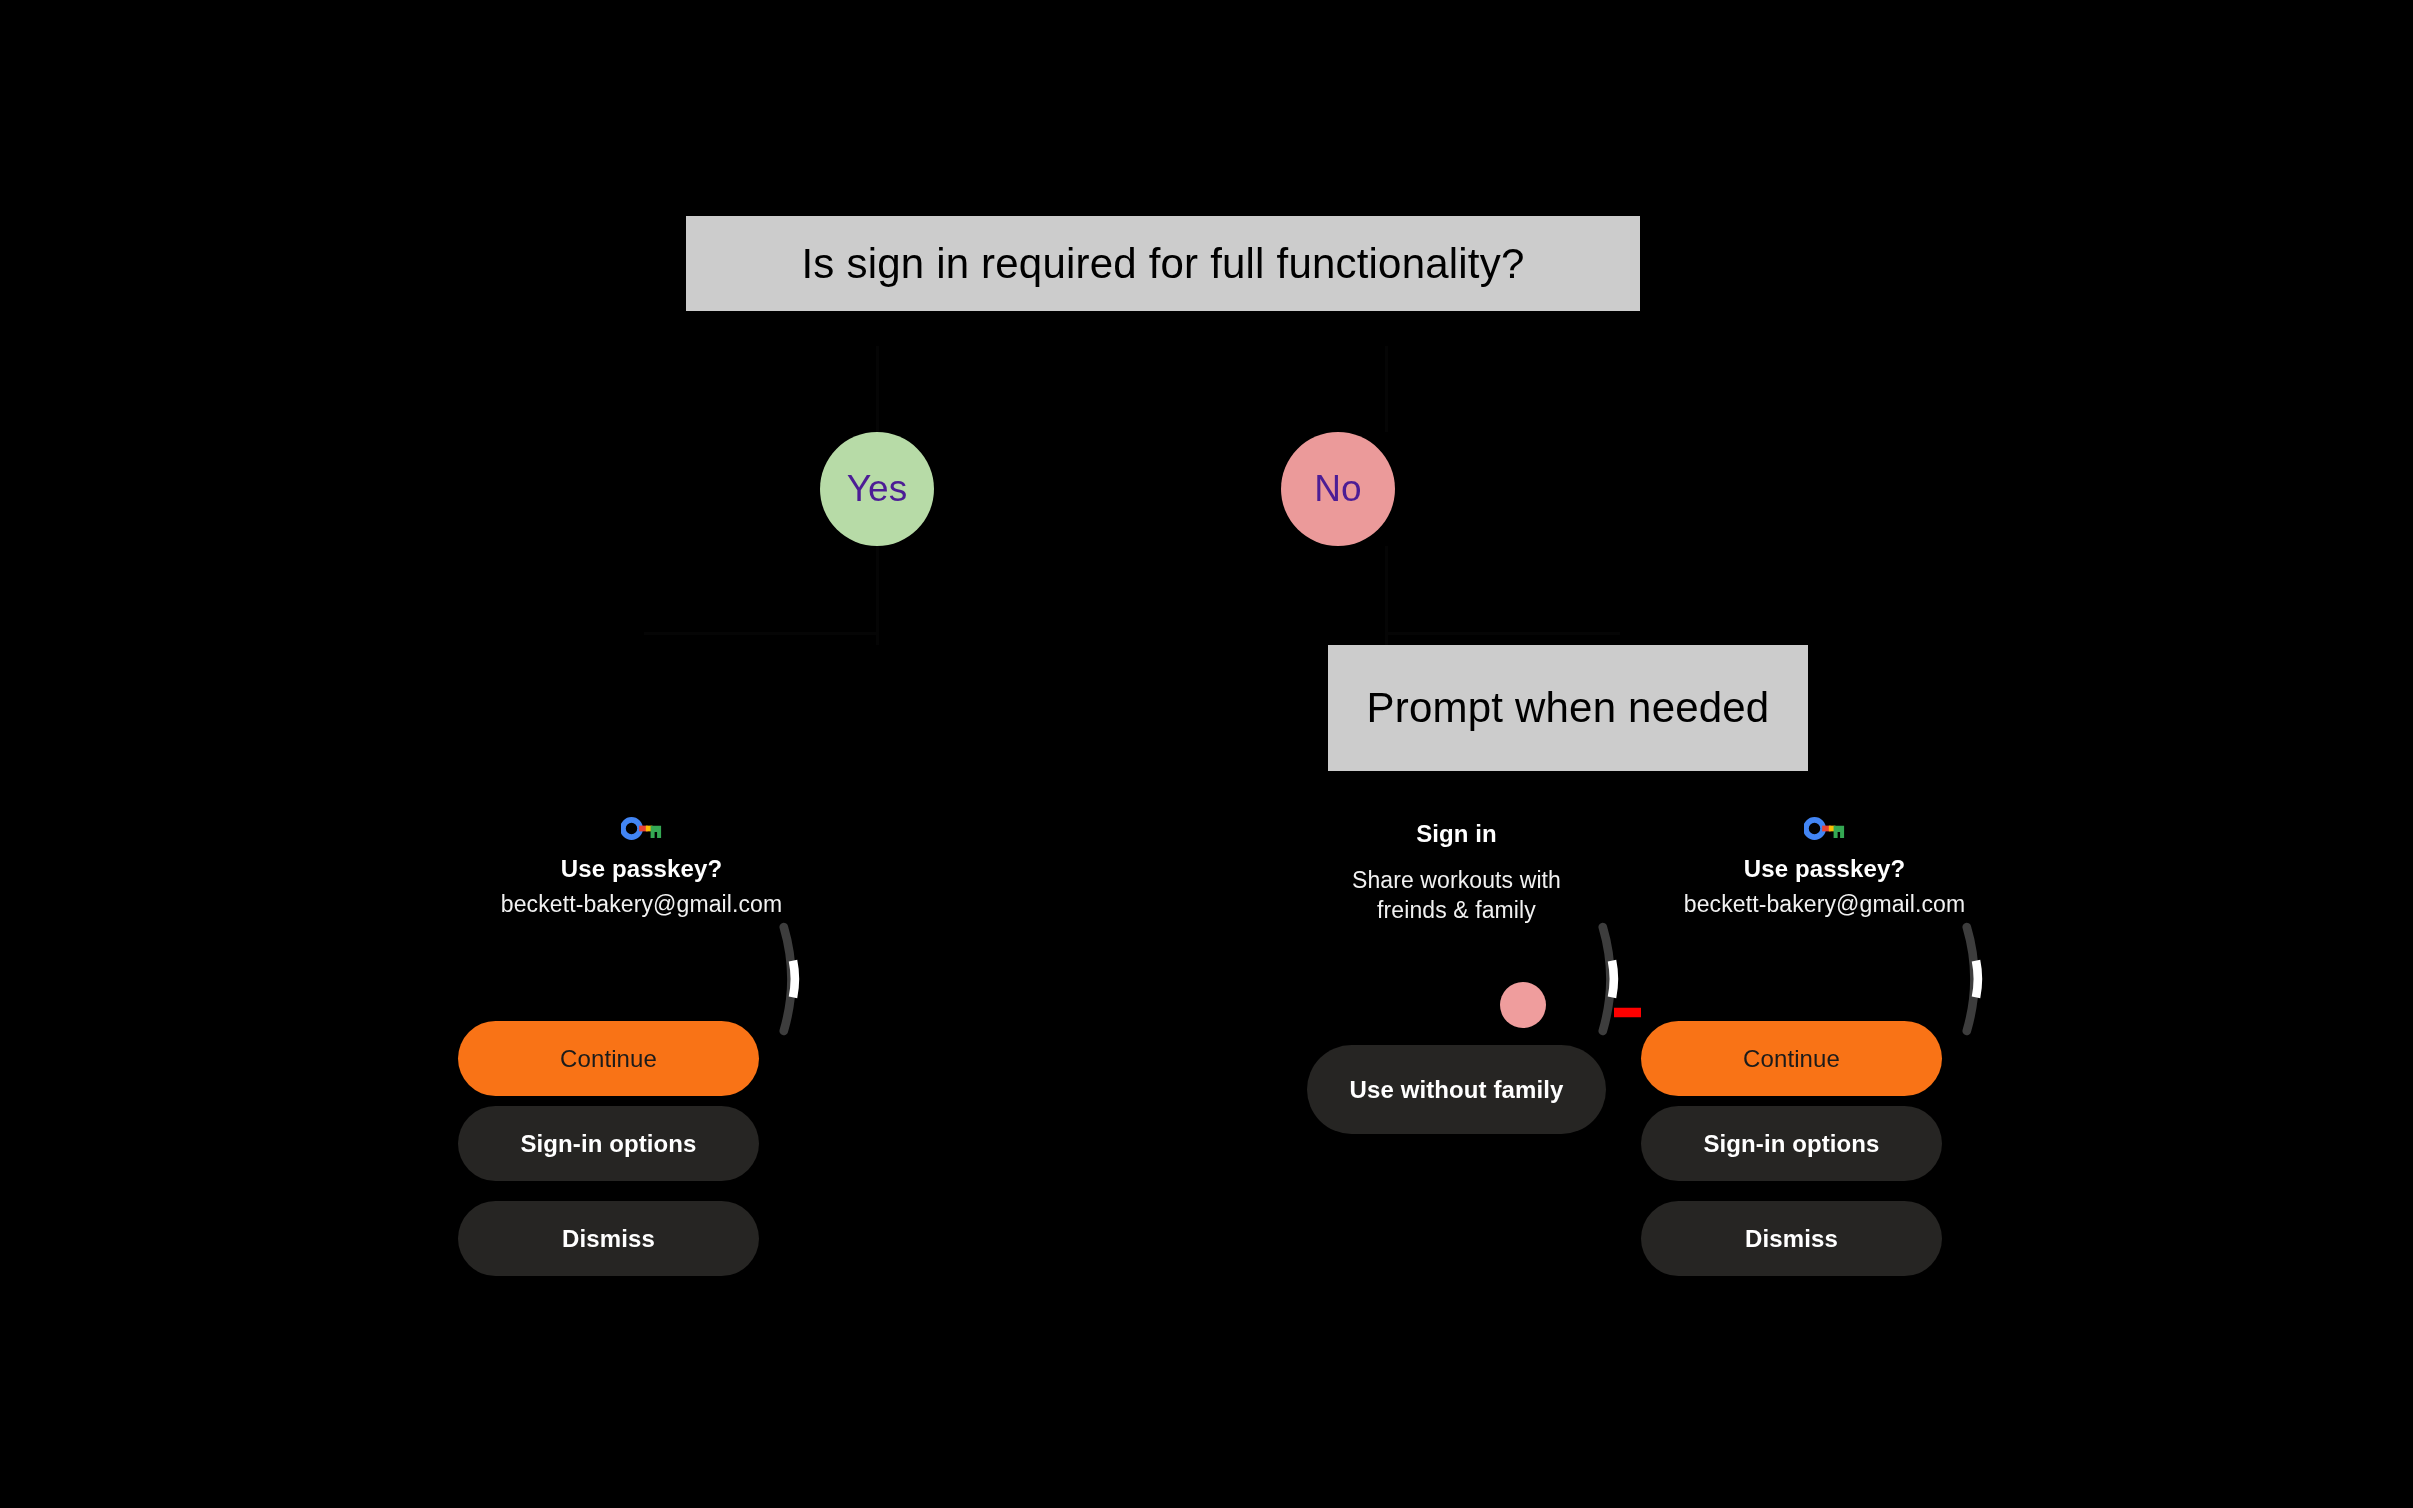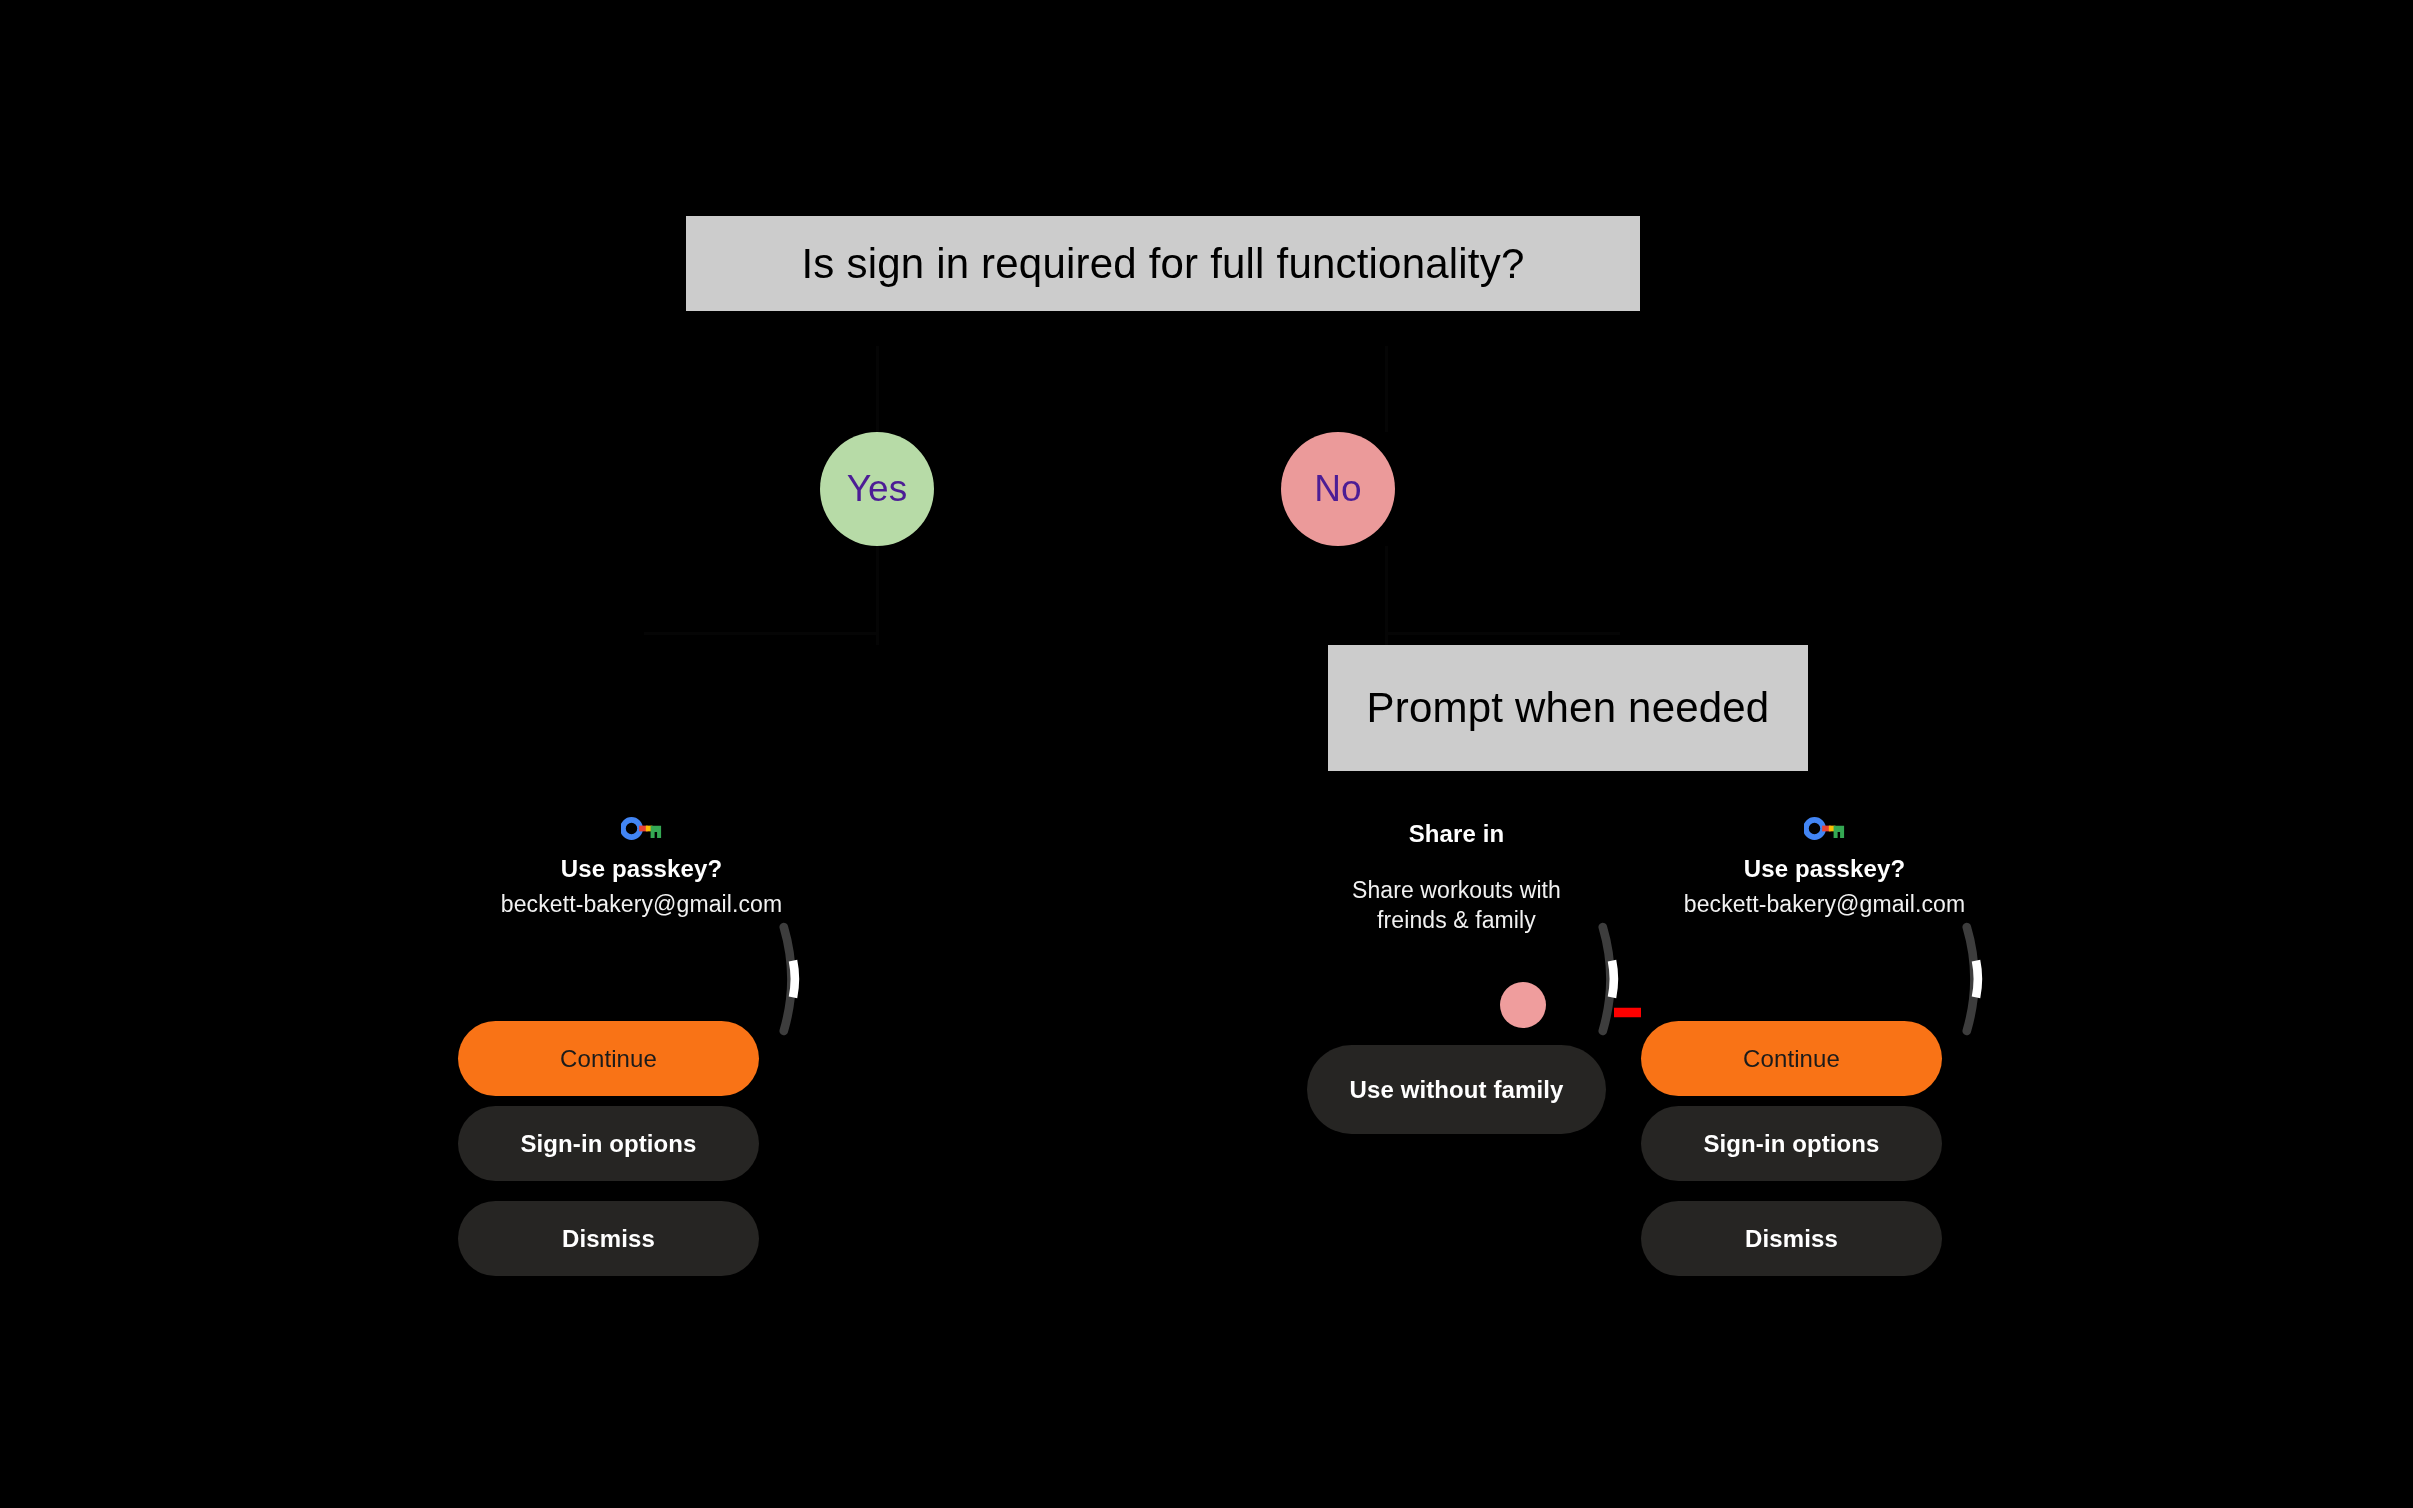--- a/index.html
+++ b/index.html
@@ -110,22 +110,22 @@
     <div class="wbtn secondary" style="position:absolute;left:0px;top:385px;width:301px;height:75px;">Dismiss</div>
 
     <svg class="scroll-arc" viewBox="0 0 26 120" style="left:320px;top:105px;">
       <path d="M6 6 Q22 60 6 114" fill="none" stroke="#3d3d3d" stroke-width="9" stroke-linecap="round"></path>
       <path d="M15.6 41 Q19.5 60 15.6 79" fill="none" stroke="#ffffff" stroke-width="9" stroke-linecap="butt"></path>
     </svg>
   </div>
 
   <div class="watch" style="left:1307px;top:816px;width:299px;height:483px;">
 
-    <div class="watch-title" style="margin-top:3.9px;">Share in</div>
-    <div class="watch-sub" style="width:285px;margin-top:29px;">Share workouts with freinds &amp; family</div>
+    <div class="watch-title" style="margin-top:3.9px;">Sign in</div>
+    <div class="watch-sub" style="width:285px;margin-top:19px;">Share workouts with freinds &amp; family</div>
 
     <div class="touch-dot" style="left:193px;top:166px;width:46px;height:46px;"></div>
 
     <div class="wbtn secondary" style="position:absolute;left:0px;top:229px;width:299px;height:89px;">Use without family</div>
 
     <svg class="scroll-arc" viewBox="0 0 26 120" style="left:290px;top:105px;">
       <path d="M6 6 Q22 60 6 114" fill="none" stroke="#3d3d3d" stroke-width="9" stroke-linecap="round"></path>
       <path d="M15.6 41 Q19.5 60 15.6 79" fill="none" stroke="#ffffff" stroke-width="9" stroke-linecap="butt"></path>
     </svg>
   </div>

